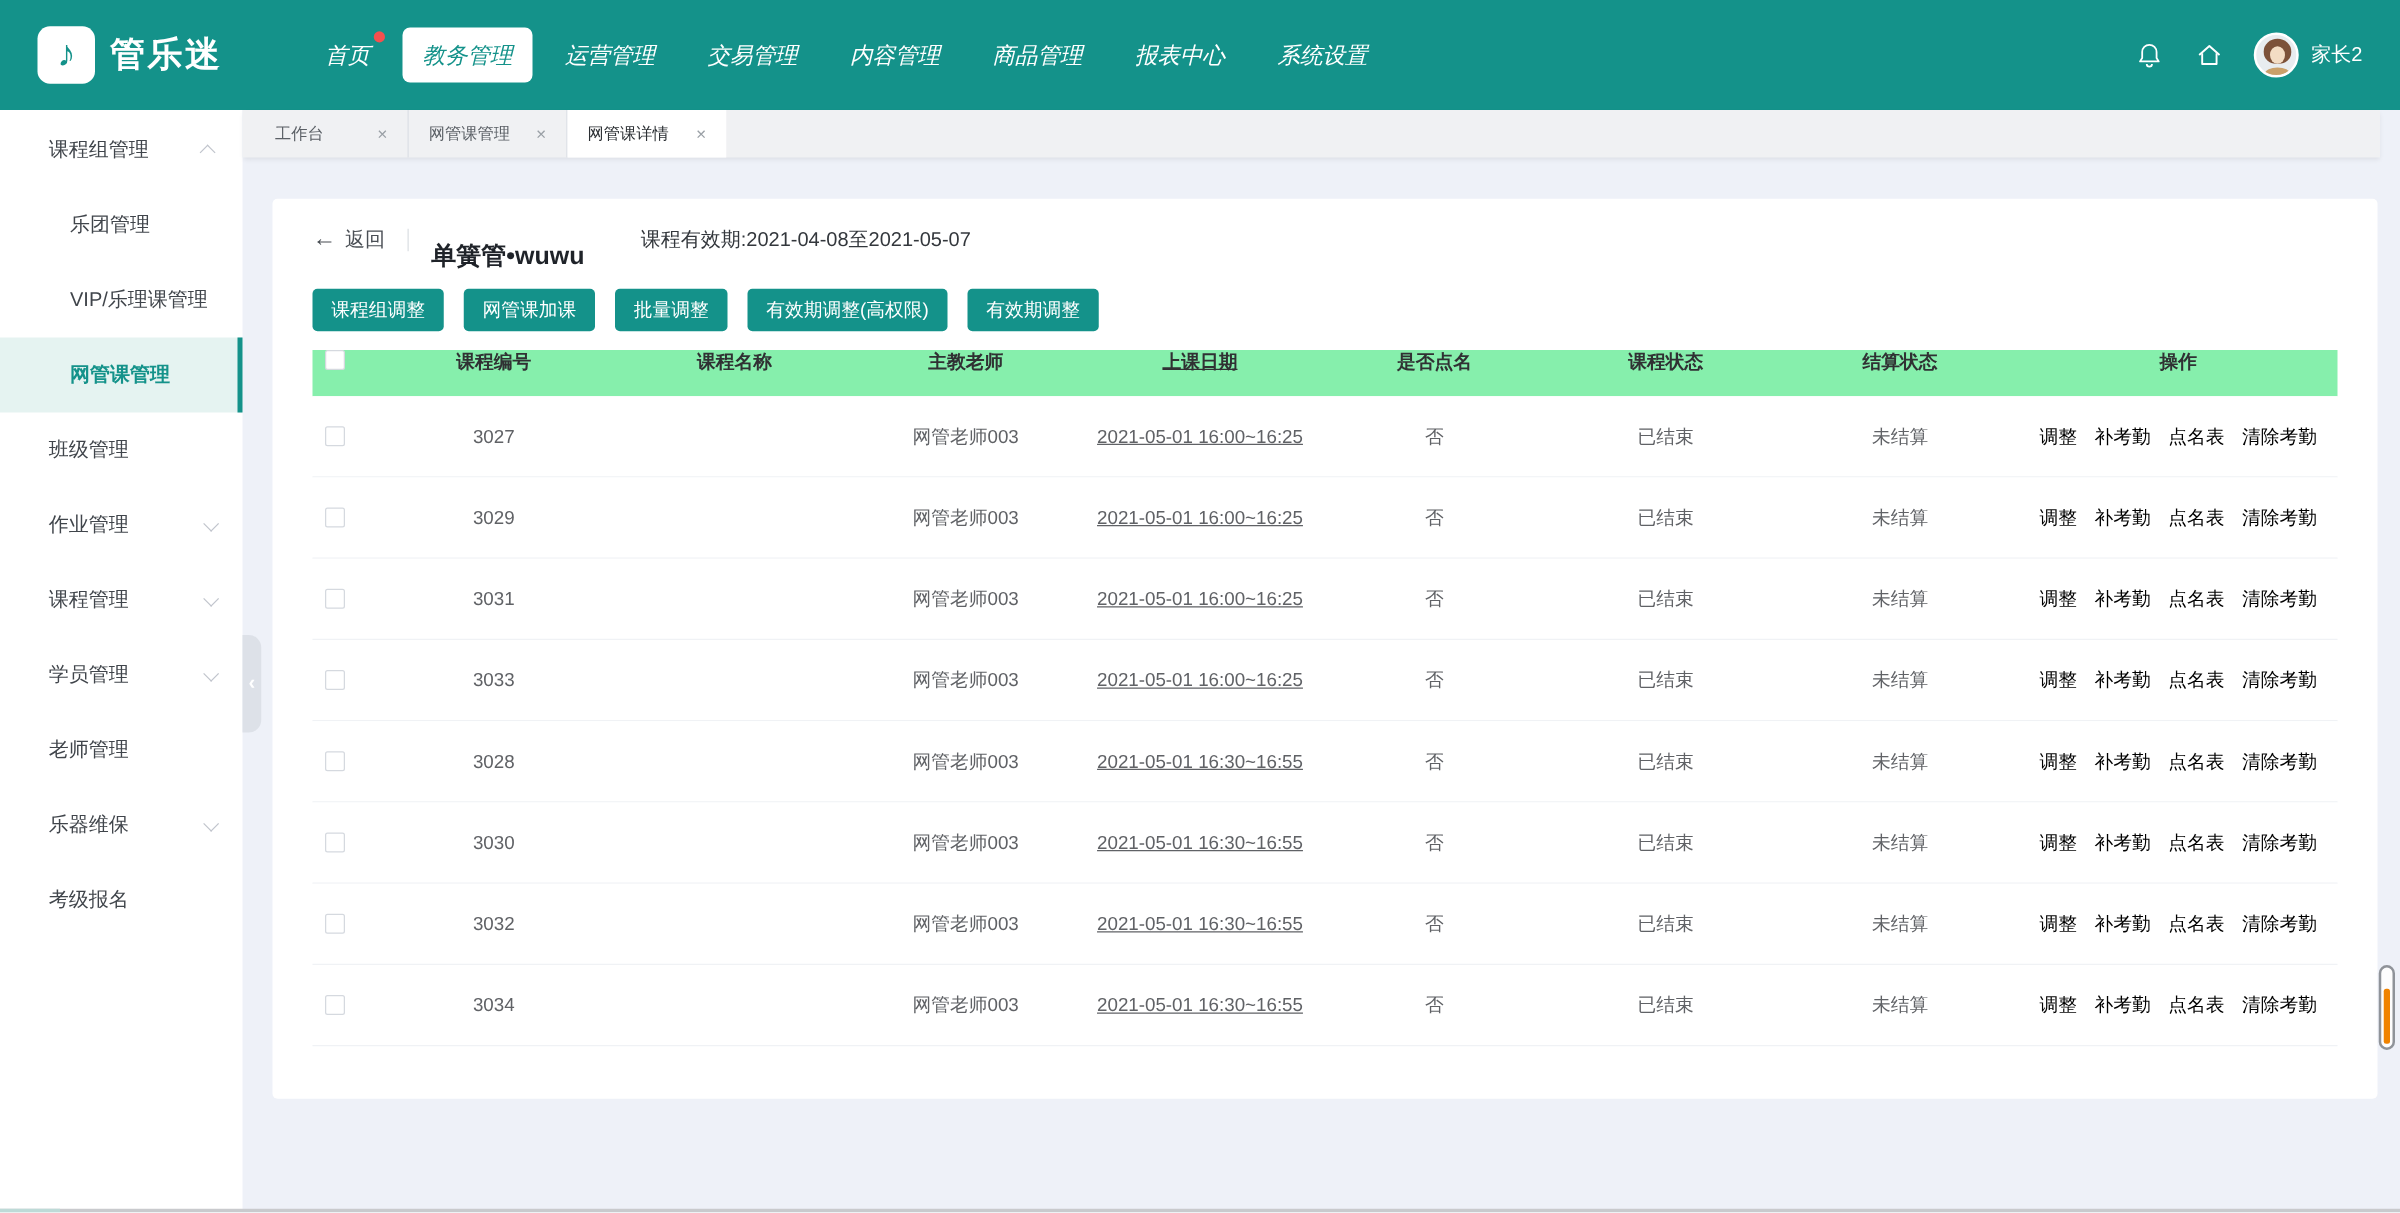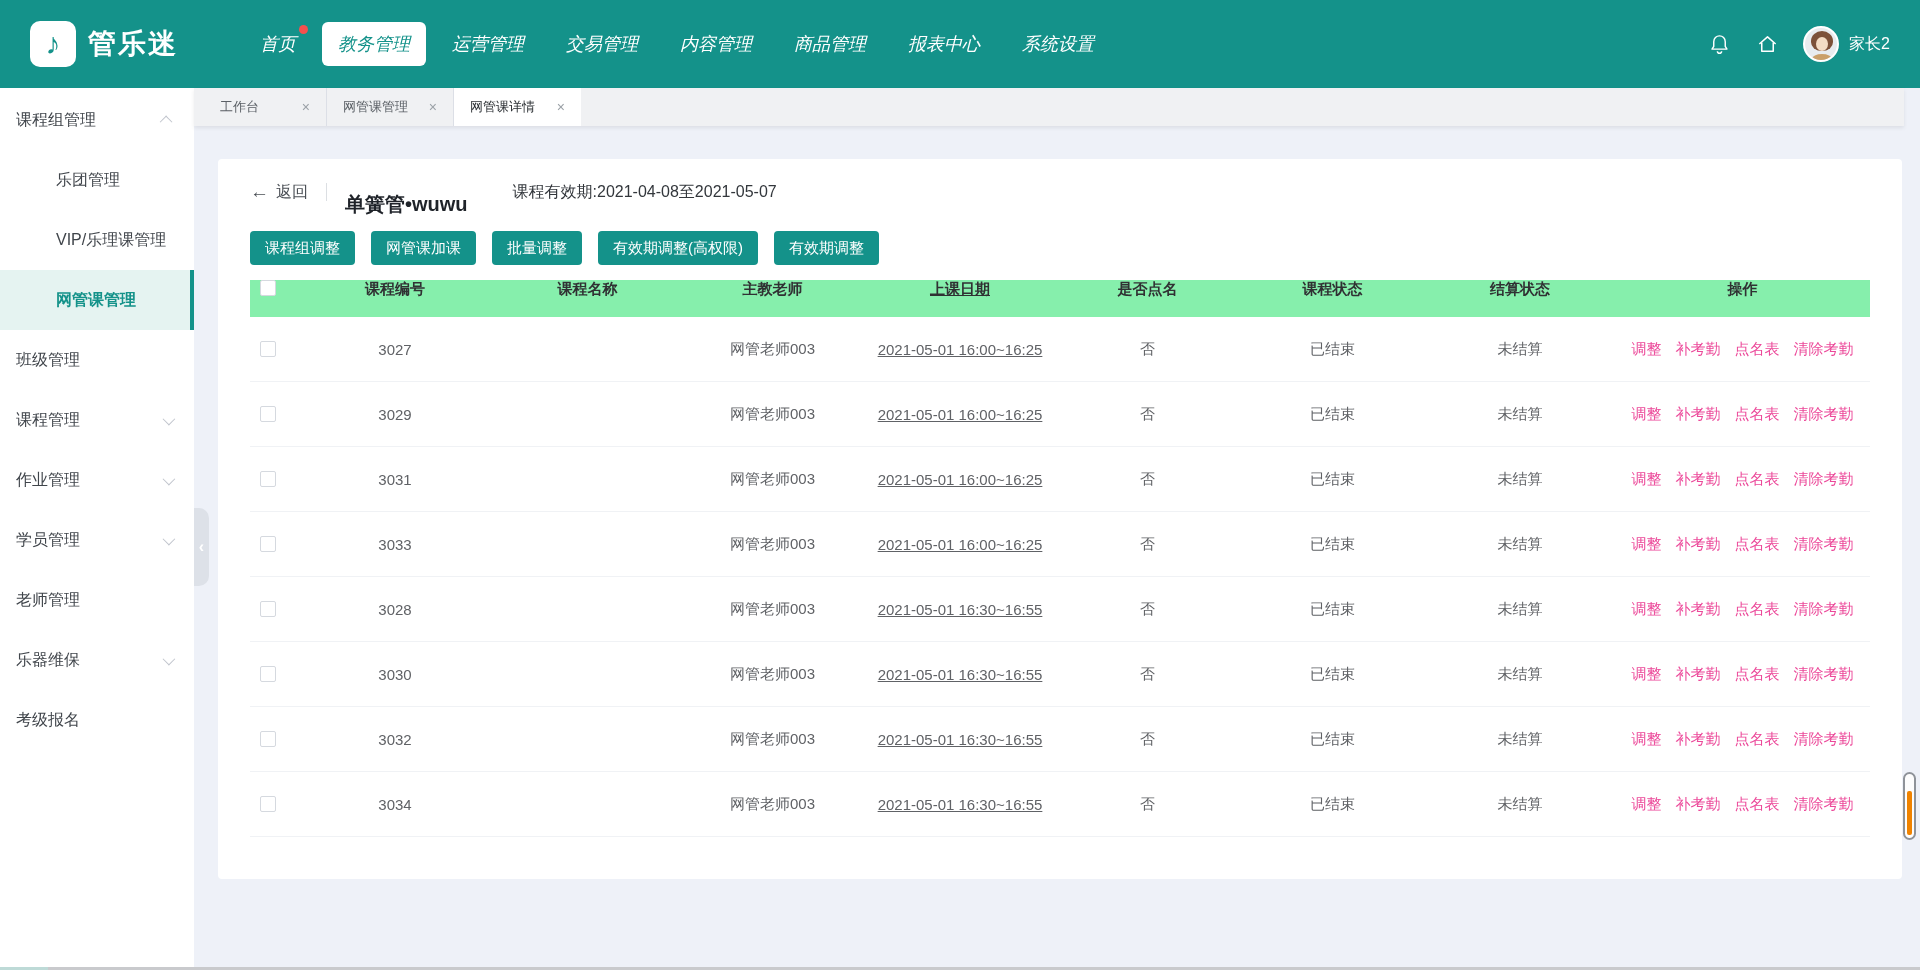--- a/index.html
+++ b/index.html
@@ -29,21 +29,21 @@
   .avatar .hair { position:absolute; top:3px; left:6px; width:22px; height:20px; background:#7c5139;
                   border-radius:50% 50% 45% 45%; }
   .avatar .face { position:absolute; top:9px; left:11px; width:12px; height:14px; background:#f3dcc4;
                   border-radius:50%; }
   .avatar .body { position:absolute; bottom:-4px; left:7px; width:20px; height:10px; background:#caa06a;
                   border-radius:50% 50% 0 0; }
   .user-name { color:#ffffff; font-size:16px; }
 
   
   .sidebar { position:absolute; top:88px; left:0; width:194px; bottom:0; background:#ffffff; padding-top:2px; }
-  .side-item { height:60px; display:flex; align-items:center; padding-left:16px; padding-right:22px;
+  .side-item { height:60px; display:flex; align-items:center; padding-left:39px; padding-right:22px;
                font-size:16px; color:#40454b; cursor:pointer; }
   .side-item.child { padding-left:56px; }
   .side-item.active { background:#e5f3f1; color:#14928a; font-weight:bold; border-right:4px solid #14928a; }
   .caret { width:9px; height:9px; border-right:1.5px solid #c0c4cc; border-bottom:1.5px solid #c0c4cc;
            margin-left:auto; }
   .caret.down { transform:rotate(45deg) translateY(-2px); }
   .caret.up { transform:rotate(-135deg) translateY(-2px); }
   .collapse-handle { position:absolute; left:194px; top:508px; width:15px; height:78px; background:#dde1e8;
                      border-radius:0 10px 10px 0; display:flex; align-items:center; justify-content:center;
                      color:#ffffff; font-size:16px; font-weight:bold; cursor:pointer; }
@@ -78,21 +78,21 @@
   .t-head { display:flex; align-items:flex-start; height:37px; background:#86efac; }
   .th { font-size:15px; font-weight:bold; color:#303133; text-align:center; }
   .t-row { display:flex; align-items:center; height:65px; border-bottom:1px solid #f0f2f5; background:#ffffff; }
   .td { font-size:15px; color:#606266; text-align:center; }
   .c-check { width:45px; display:flex; justify-content:flex-start; padding-left:10px; }
   .c-id { width:200px; } .c-name { width:185px; } .c-teacher { width:185px; } .c-date { width:190px;text-decoration:underline; }
   .c-roll { width:185px; } .c-status { width:185px; } .c-settle { width:190px; }
   .c-actions { width:255px; display:flex; justify-content:center; gap:14px; }
   .checkbox { width:16px; height:16px; border:1px solid #d5d9df; border-radius:2px; background:#ffffff;
               cursor:pointer; display:inline-block; }
-  .action { color:#ec4899; font-size:15px; cursor:pointer; text-decoration:none; white-space:nowrap; }
+  .action { color:#000000; font-size:15px; cursor:pointer; text-decoration:none; white-space:nowrap; }
 
   
   .scroll-pill { position:absolute; right:4px; top:772px; width:13px; height:68px; background:#fdfdfd;
                  border:2px solid #8f9399; border-radius:8px; }
   .scroll-pill-fill { position:absolute; left:2px; bottom:3px; width:5px; height:44px; background:#f08300;
                       border-radius:2px; }
   .hscroll-track { position:absolute; left:0; right:0; bottom:0; height:3px; background:#c9cacd; }
   .hscroll-thumb { position:absolute; left:0; bottom:0; width:48px; height:3px; background:#bedad7; }
 </style>
 </head>
@@ -147,25 +147,25 @@
   <div class="sidebar">
     <div class="side-item">
       <span>课程组管理</span>
       <span class="caret up"></span>
     </div>
     <div class="side-item child">乐团管理</div>
     <div class="side-item child">VIP/乐理课管理</div>
     <div class="side-item child active">网管课管理</div>
     <div class="side-item">班级管理</div>
     <div class="side-item">
+      <span>作业管理</span>
+      <span class="caret down"></span>
+    </div>
+    <div class="side-item">
       <span>课程管理</span>
-      <span class="caret down"></span>
-    </div>
-    <div class="side-item">
-      <span>作业管理</span>
       <span class="caret down"></span>
     </div>
     <div class="side-item">
       <span>学员管理</span>
       <span class="caret down"></span>
     </div>
     <div class="side-item">老师管理</div>
     <div class="side-item">
       <span>乐器维保</span>
       <span class="caret down"></span>

